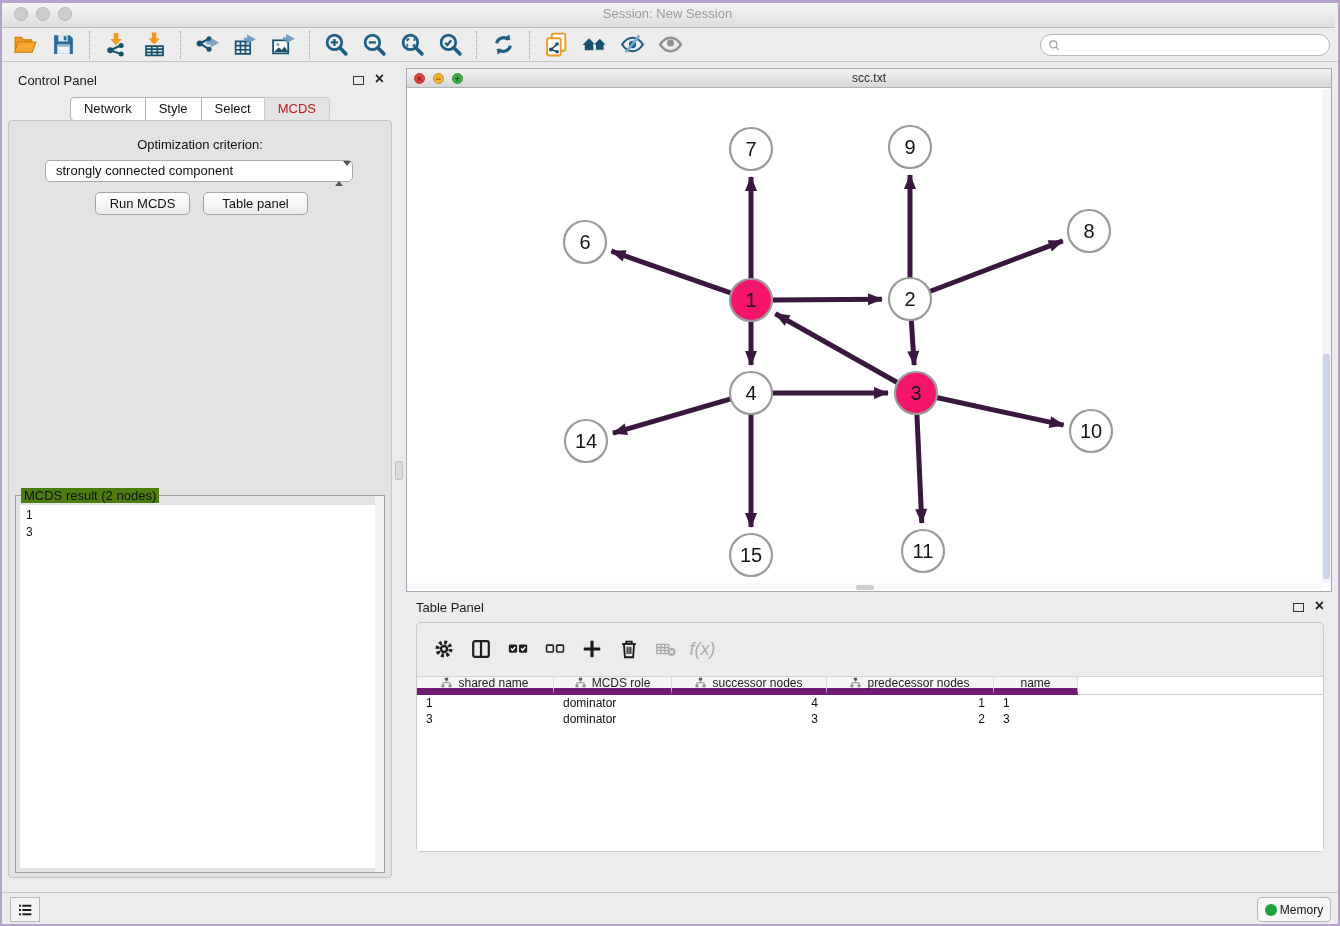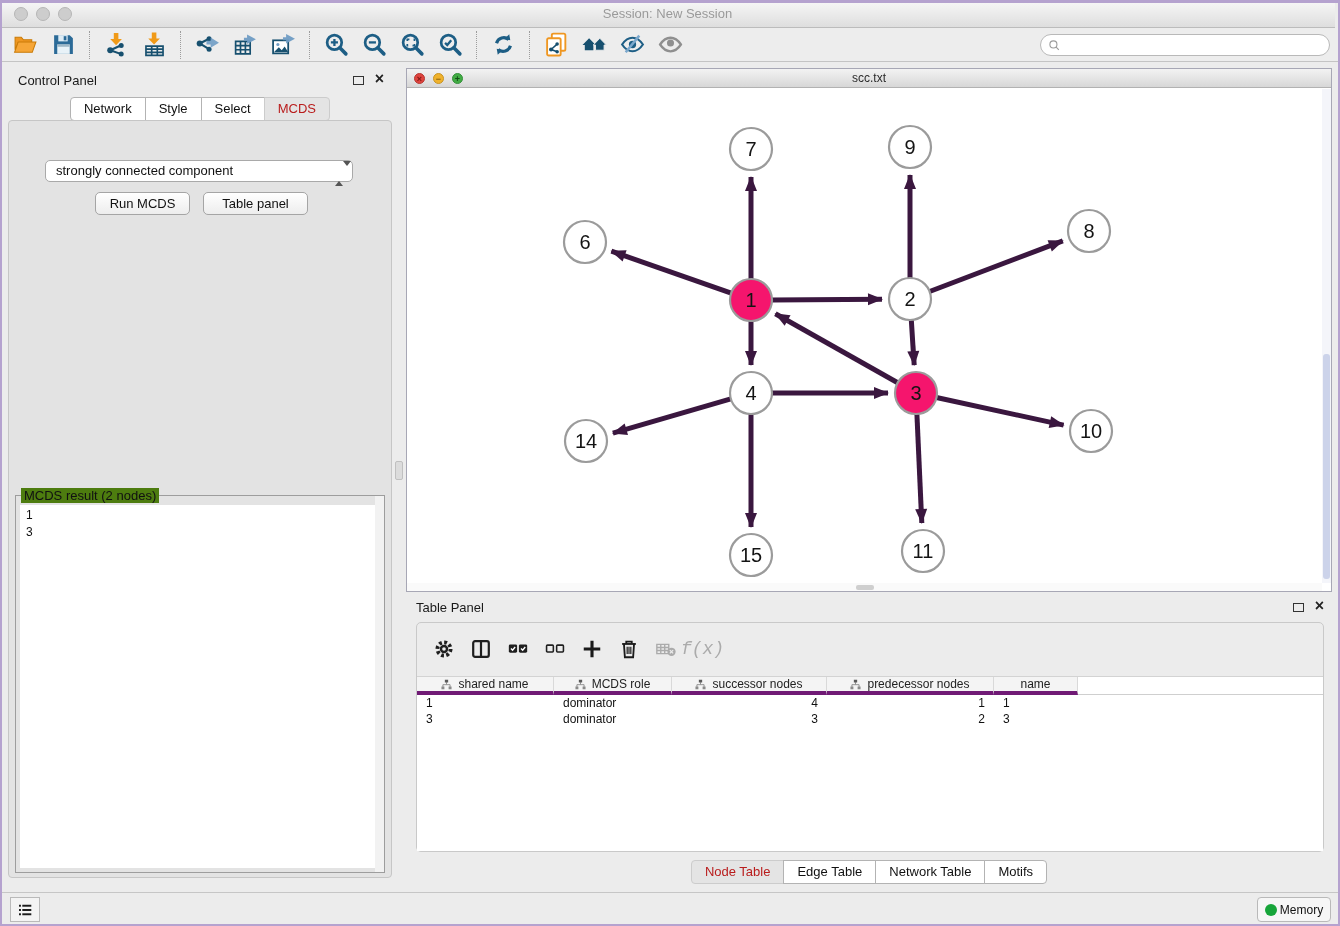--- a/index.html
+++ b/index.html
@@ -133,25 +133,25 @@
 
   
   .table-panel { position:absolute; left:406px; top:595px; width:926px; height:295px; }
   .tp-container {
     position:absolute; left:10px; top:27px; width:908px; height:230px;
     background:#ececec; border:1px solid #c9c9c9; border-radius:5px;
   }
   .tp-toolbar { position:absolute; top:0; left:0; right:0; height:52px; display:flex; align-items:center; padding-left:8px; }
   .tp-btn { width:37px; height:36px; display:flex; align-items:center; justify-content:center; cursor:default; }
   .tp-btn svg { width:22px; height:22px; }
-  .fx-text { font-family:Liberation Mono, monospace; font-style:italic; font-size:18px; color:#ababab; }
+  .fx-text { font-family:Liberation Sans, sans-serif; font-style:italic; font-size:18px; color:#ababab; }
   .tp-table { position:absolute; left:0; right:0; top:53px; bottom:0; background:#fff; overflow:hidden; }
   .th-row { display:flex; height:19px; border-top:1px solid #d3d3d3; }
   .th-cell {
-    background:#f4f4f4; border-right:1px solid #d9d9d9; border-bottom:4px solid #701a75;
+    background:#f4f4f4; border-right:1px solid #d9d9d9; border-bottom:7px solid #701a75;
     font-size:12px; color:#222; display:flex; align-items:center; justify-content:center; gap:6px;
   }
   .th-cell svg { width:11px; height:11px; }
   .th-fill { flex:1; background:#fff; border-bottom:1px solid #cfcfcf; }
   .tr-row { display:flex; height:16px; font-size:12px; color:#111; }
   .tr-cell { padding:0 9px; line-height:16px; white-space:nowrap; overflow:hidden; }
   .tp-tabs { position:absolute; left:0; right:0; top:265px; display:flex; justify-content:center; }
 
   
   .statusbar {
@@ -336,20 +336,21 @@
   <div class="panel-title">Control Panel</div>
   <div class="float-icon"></div>
   <div class="close-icon">×</div>
   <div class="cp-tabs">
       <div class="tab">Network</div>
       <div class="tab">Style</div>
       <div class="tab">Select</div>
       <div class="tab selected">MCDS</div>
     </div>
   <div class="cp-body">
+    <div class="opt-label">Optimization criterion:</div>
     <div class="criterion">
       <span>strongly connected component</span>
       <span class="stepper"><span class="up"></span><span class="down"></span></span>
     </div>
     <div class="btn btn-run">Run MCDS</div>
     <div class="btn btn-close">Table panel</div>
     <div class="result-group">
       <div class="result-legend">MCDS result (2 nodes)</div>
       <div class="result-text">
           <div>1</div>
@@ -537,26 +538,20 @@
           <div class="tr-row">
             <div class="tr-cell" style="width: 137px; text-align: left;">3</div>
             <div class="tr-cell" style="width: 118px; text-align: left;">dominator</div>
             <div class="tr-cell" style="width: 155px; text-align: right;">3</div>
             <div class="tr-cell" style="width: 167px; text-align: right;">2</div>
             <div class="tr-cell" style="width: 84px; text-align: left;">3</div>
           </div>
         </div>
     </div>
   </div>
-  <div class="tp-tabs">
-      <div class="tab selected">Node Table</div>
-      <div class="tab">Edge Table</div>
-      <div class="tab">Network Table</div>
-      <div class="tab">Motifs</div>
-    </div>
 </div>
 
 <div class="statusbar">
   <div class="list-btn">
     <svg viewBox="0 0 24 24">
         <g fill="#1a1a1a">
           <rect x="4" y="5" width="2.6" height="2.6"></rect>
           <rect x="8.4" y="5" width="12" height="2.6"></rect>
           <rect x="4" y="10.7" width="2.6" height="2.6"></rect>
           <rect x="8.4" y="10.7" width="12" height="2.6"></rect>

